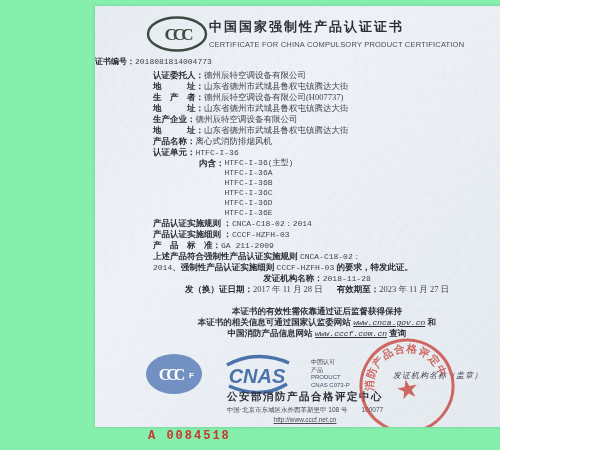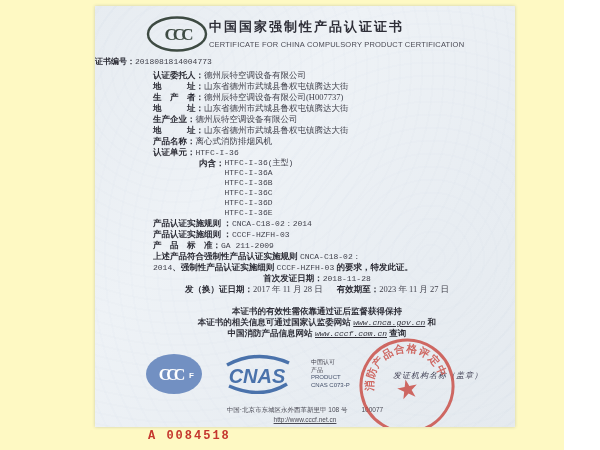--- a/index.html
+++ b/index.html
@@ -1,21 +1,21 @@
 <!DOCTYPE html>
 <html><head>
 <meta charset="utf-8">
 <style>
   html,body{margin:0;padding:0;}
   body{
     width:600px;height:450px;background:#ffffff;
     font-family:"Liberation Sans", sans-serif;
     -webkit-font-smoothing:antialiased;
   }
-  .scan{position:relative;width:564px;height:450px;background:#fef9c3;overflow:hidden;}
+  .scan{position:relative;width:500px;height:450px;background:#86efac;overflow:hidden;}
   .paper{
     position:absolute;left:95px;top:6px;width:420px;height:421px;
     background:linear-gradient(130deg,#e7ecf1 0%,#eef2f6 35%,#e8edf2 70%,#e5eaef 100%);
     box-shadow:0 0 3px rgba(60,80,100,.25);
     color:#3a3a44;overflow:hidden;
   }
   .paper::before{
     content:"";position:absolute;inset:0;pointer-events:none;opacity:.5;
     background:
       repeating-radial-gradient(circle at 20% 15%, rgba(150,170,195,.06) 0 2px, transparent 2px 11px),
@@ -140,21 +140,21 @@
         </div>
 
 
       <div class="row">
           <span class="lab">产　品　标　准：</span>
           <span class="code">GA 211-2009</span>
         </div>
 
       <div class="para"><span class="lab">上述产品符合强制性产品认证实施规则 </span><span class="code">CNCA-C18-02：2014</span><span class="lab">、强制性产品认证实施细则 </span><span class="code">CCCF-HZFH-03</span><span class="lab"> 的要求，特发此证。</span></div>
 
-      <div class="center-line"><span class="lab">首次发证日期：</span><span class="code">2018-11-28</span></div>
+      <div class="center-line"><span class="lab">发证机构名称：</span><span class="code">2018-11-28</span></div>
       <div class="center-line"><span class="lab">发（换）证日期：</span><span class="val">2017 年 11 月 28 日</span><span class="gap"></span><span class="lab">有效期至：</span><span class="val">2023 年 11 月 27 日</span></div>
 
       <div class="notes">
         <div>本证书的有效性需依靠通过证后监督获得保持</div>
         <div><span>本证书的相关信息可通过国家认监委网站 </span><span class="url">www.cnca.gov.cn</span><span> 和</span></div>
         <div><span>中国消防产品信息网站 </span><span class="url">www.cccf.com.cn</span><span> 查询</span></div>
       </div>
     </div>
 
     <div class="marks">
@@ -187,20 +187,21 @@
         <circle cx="50" cy="50" r="46" fill="none" stroke="#c9473f" stroke-width="3"></circle>
         <path id="sealArc" d="M 16 50 A 34 34 0 0 1 84 50" fill="none"></path>
         <text font-size="10.5" fill="#c9473f" font-weight="bold" letter-spacing="1">
           <textPath href="#sealArc" startOffset="2%">消防产品合格评定中心</textPath>
         </text>
         <text x="50" y="62" text-anchor="middle" font-size="26" fill="#c9473f">★</text>
       </svg>
     </div>
 
     <div class="footer">
+      <div class="org">公安部消防产品合格评定中心</div>
       <div class="addr"><span>中国·北京市东城区永外西革新里甲 108 号</span><span class="pc">100077</span></div>
       <div class="site">http://www.cccf.net.cn</div>
     </div>
 
   </div>
 
   <div class="serial">A 0084518</div>
 </div>
 
 </body></html>

